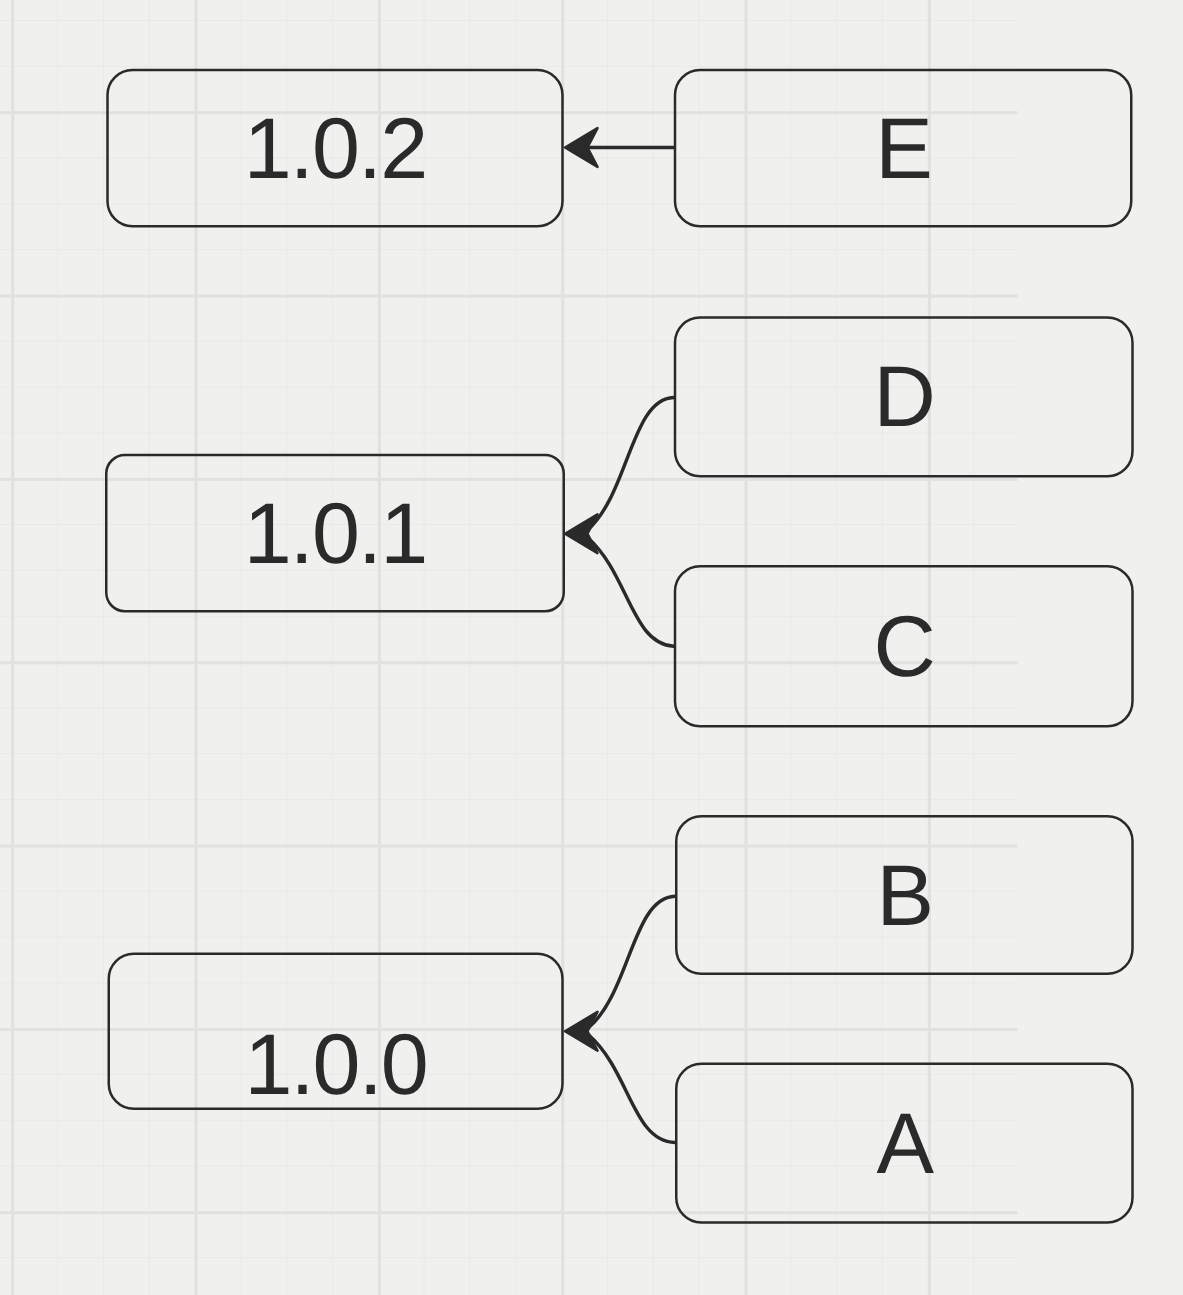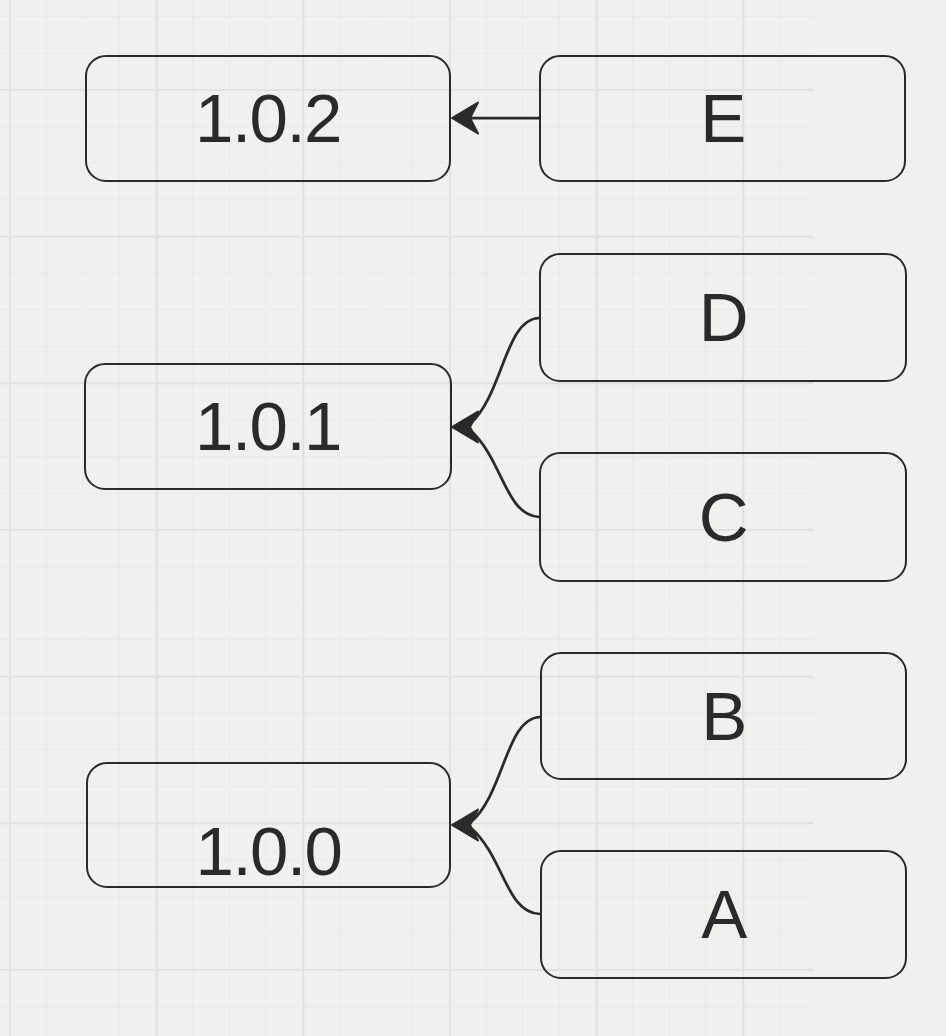--- a/index.html
+++ b/index.html
@@ -65,21 +65,21 @@
     letter-spacing:-1.5px;
     line-height:1;
     color:var(--stroke);
     white-space:nowrap;
     user-select:none;
   }
   
   .n-v102{left:85px;  top:55px;  width:366px; height:127px;}
   .n-e   {left:539px; top:55px;  width:367px; height:127px;}
   .n-d   {left:539px; top:253px; width:368px; height:129px;}
-  .n-v101{left:84px;  top:363px; width:368px; height:127px;}
+  .n-v101{left:84px;  top:363px; width:368px; height:127px;border-radius:16px;}
   .n-c   {left:539px; top:452px; width:368px; height:130px;}
   .n-b   {left:540px; top:652px; width:367px; height:128px;}
   .n-v100{left:86px;  top:762px; width:365px; height:126px;align-items:flex-end;}
   .n-a   {left:540px; top:850px; width:367px; height:129px;}
 </style>
 </head>
 <body>
 
 <main class="canvas">
 

